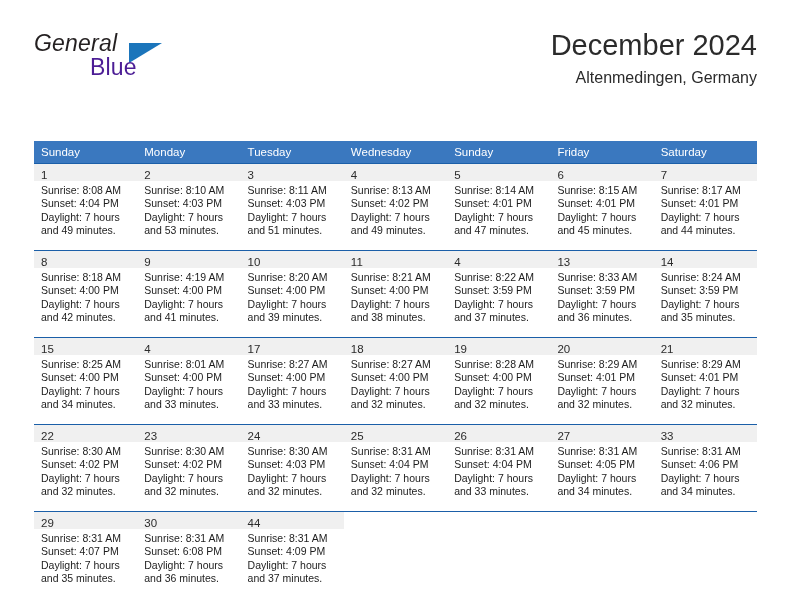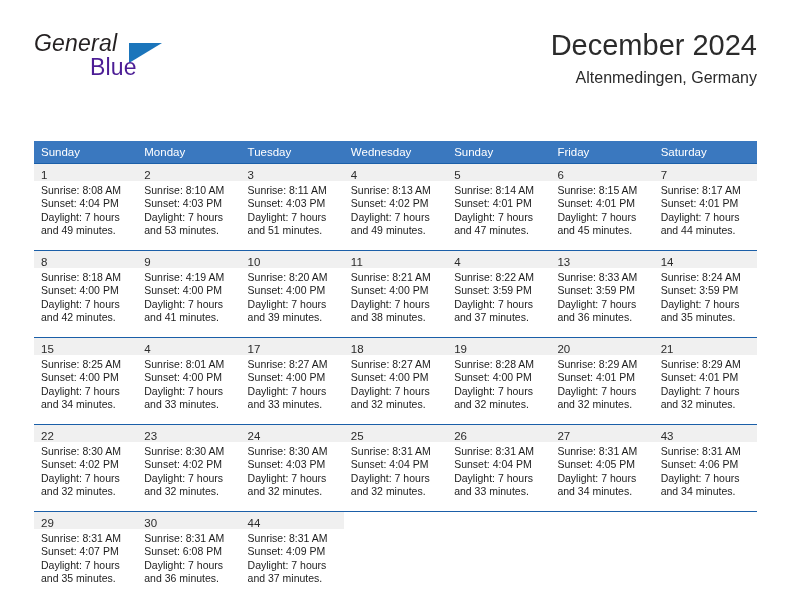--- a/index.html
+++ b/index.html
@@ -484,21 +484,21 @@
             <div class="details">
               <div>Sunrise: 8:31 AM</div>
               <div>Sunset: 4:05 PM</div>
               <div>Daylight: 7 hours</div>
               <div>and 34 minutes.</div>
             </div>
           </div>
         </td>
         <td>
           <div class="daycell">
-            <div class="daynum-band"><span class="daynum">43</span></div>
+            <div class="daynum-band"><span class="daynum">33</span></div>
             <div class="details">
               <div>Sunrise: 8:31 AM</div>
               <div>Sunset: 4:06 PM</div>
               <div>Daylight: 7 hours</div>
               <div>and 34 minutes.</div>
             </div>
           </div>
         </td>
       </tr>
 

